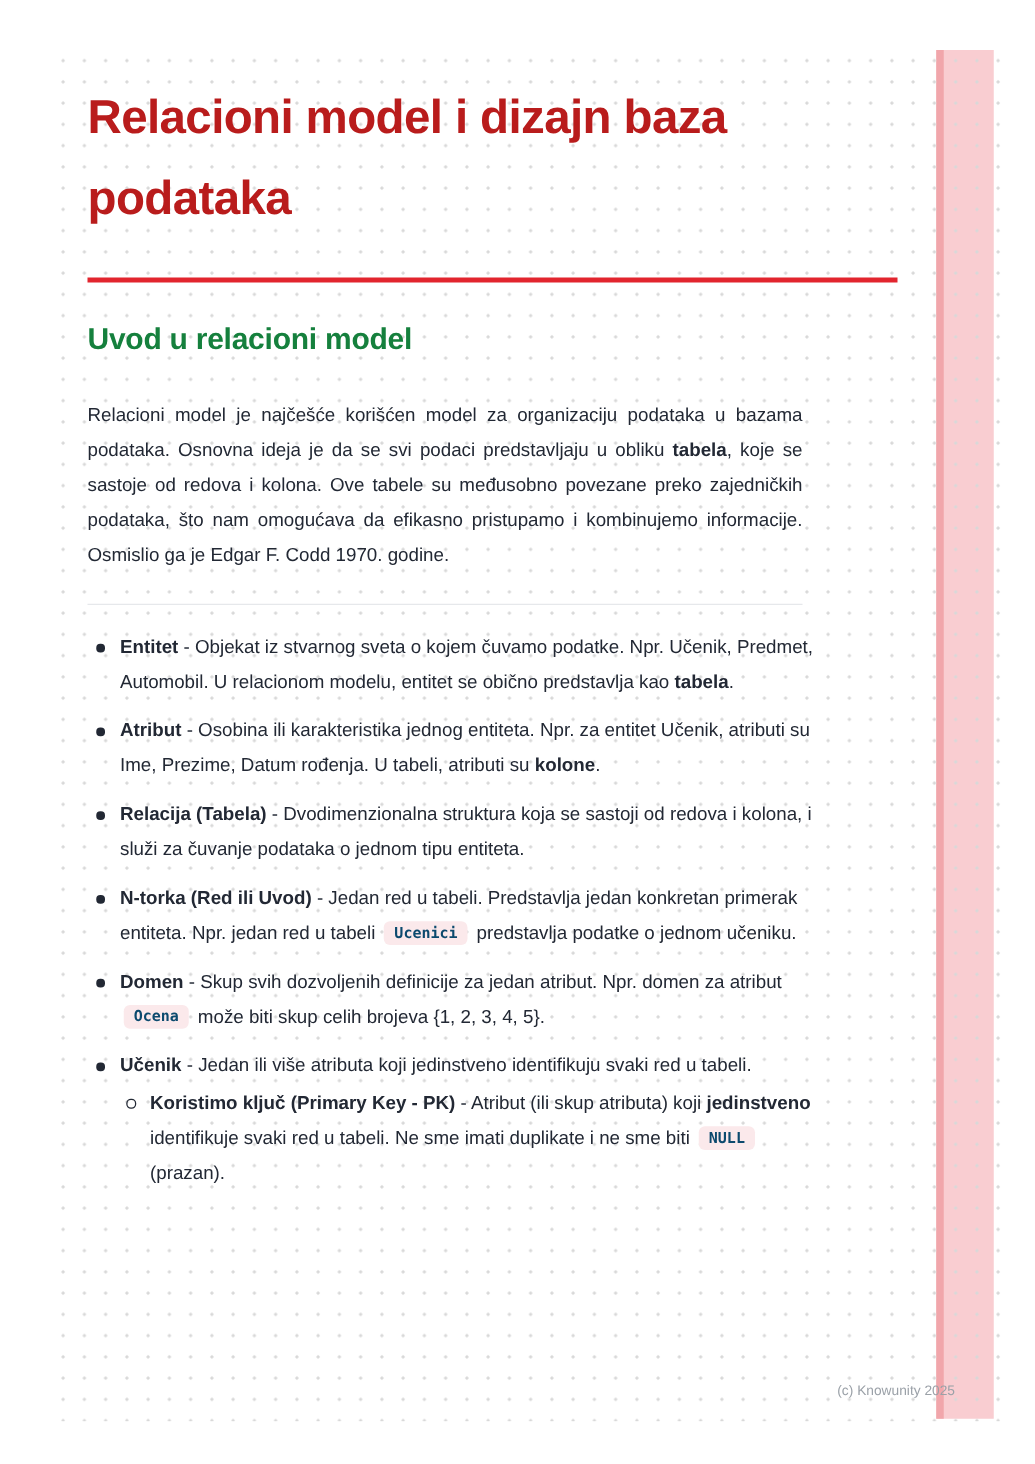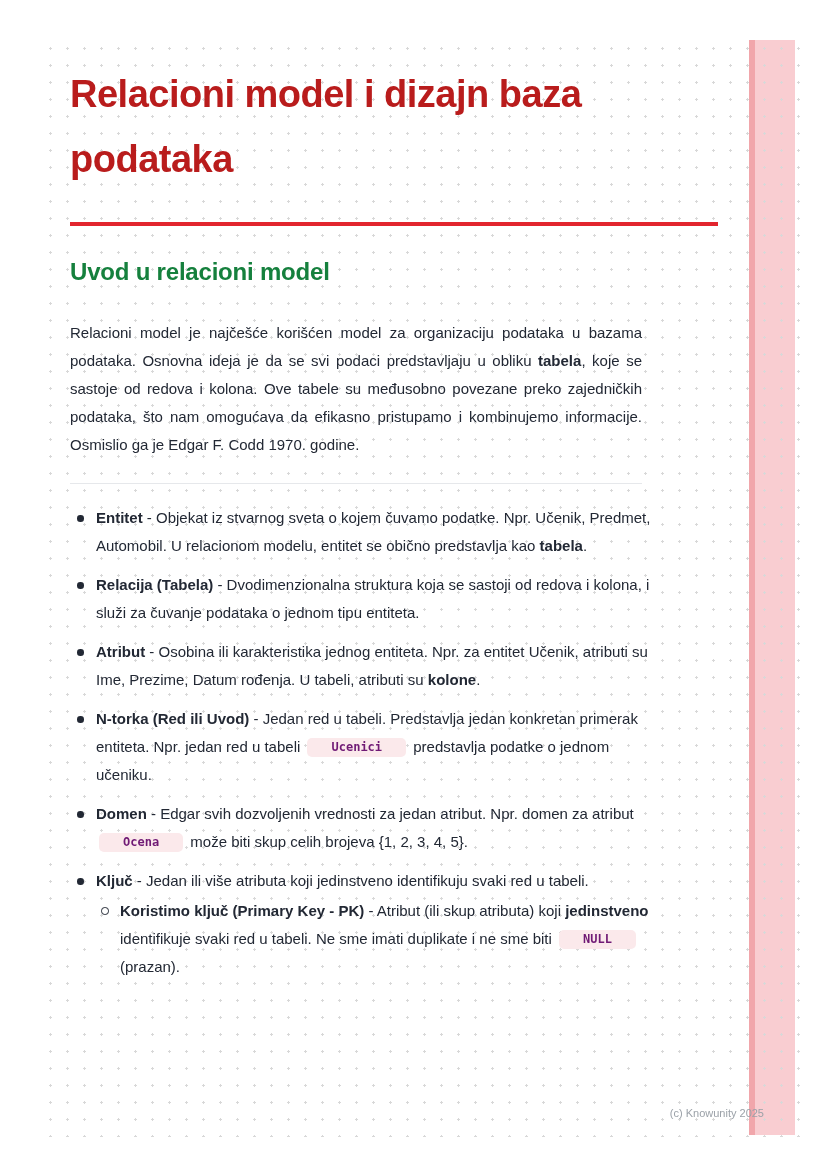--- a/index.html
+++ b/index.html
@@ -32,22 +32,22 @@
   ul.terms>li{position:relative;padding-left:26px;font-size:15px;line-height:28px;color:#222834;}
   ul.terms>li+li{margin-top:11px;}
   ul.terms>li::before{content:"";position:absolute;left:7px;top:11px;width:6.5px;height:6.5px;border-radius:50%;background:#222834;}
   ul.sub{list-style:none;margin:2px 0 0;padding:0;}
   ul.sub>li{position:relative;padding-left:24px;font-size:15px;line-height:28px;}
   ul.sub>li::before{content:"";position:absolute;left:5px;top:10px;width:5.5px;height:5.5px;border-radius:50%;border:1.5px solid #222834;background:transparent;}
   .b{font-weight:700;}
   .code{
     font-family:"DejaVu Sans Mono","Liberation Mono",monospace;
     font-weight:700;font-size:12px;line-height:1;
-    color:#701a75;background:#fbe9eb;border-radius:5px;
-    padding:3px 24px 4px;margin:0 3px;white-space:nowrap;
+    color:#0c4a6e;background:#fbe9eb;border-radius:5px;
+    padding:3px 8px 4px;margin:0 3px;white-space:nowrap;
     display:inline-block;transform:translateY(-1px);
   }
   .footer{position:absolute;right:64px;bottom:52px;z-index:3;font-size:11px;color:#9ba1a8;text-align:right;}
 </style>
 </head>
 <body>
 
 <div class="stripe">
   <div class="stripe-edge"></div>
 </div>
@@ -62,33 +62,33 @@
   <p class="para"><span>Relacioni model je najčešće korišćen model za organizaciju podataka u bazama podataka. Osnovna ideja je da se svi podaci predstavljaju u obliku </span><span class="b">tabela</span><span>, koje se sastoje od redova i kolona. Ove tabele su međusobno povezane preko zajedničkih podataka, što nam omogućava da efikasno pristupamo i kombinujemo informacije. Osmislio ga je Edgar F. Codd 1970. godine.</span></p>
 
   <hr class="divider">
 
 
   <ul class="terms">
     <li>
       <span><span class="b">Entitet</span><span> - Objekat iz stvarnog sveta o kojem čuvamo podatke. Npr. Učenik, Predmet, Automobil. U relacionom modelu, entitet se obično predstavlja kao </span><span class="b">tabela</span><span>.</span></span>
     </li>
     <li>
-      <span><span class="b">Relacija (Tabela)</span><span> - Dvodimenzionalna struktura koja se sastoji od redova i kolona, i služi za čuvanje podataka o jednom tipu entiteta.</span></span>
+      <span><span class="b">Atribut</span><span> - Osobina ili karakteristika jednog entiteta. Npr. za entitet Učenik, atributi su Ime, Prezime, Datum rođenja. U tabeli, atributi su </span><span class="b">kolone</span><span>.</span></span>
     </li>
     <li>
-      <span><span class="b">Atribut</span><span> - Osobina ili karakteristika jednog entiteta. Npr. za entitet Učenik, atributi su Ime, Prezime, Datum rođenja. U tabeli, atributi su </span><span class="b">kolone</span><span>.</span></span>
+      <span><span class="b">Relacija (Tabela)</span><span> - Dvodimenzionalna struktura koja se sastoji od redova i kolona, i služi za čuvanje podataka o jednom tipu entiteta.</span></span>
     </li>
     <li>
       <span><span class="b">N-torka (Red ili Uvod)</span><span> - Jedan red u tabeli. Predstavlja jedan konkretan primerak entiteta. Npr. jedan red u tabeli </span><span class="code">Ucenici</span><span> predstavlja podatke o jednom učeniku.</span></span>
     </li>
     <li>
-      <span><span class="b">Domen</span><span> - Edgar svih dozvoljenih vrednosti za jedan atribut. Npr. domen za atribut </span><span class="code">Ocena</span><span> može biti skup celih brojeva {1, 2, 3, 4, 5}.</span></span>
+      <span><span class="b">Domen</span><span> - Skup svih dozvoljenih definicije za jedan atribut. Npr. domen za atribut </span><span class="code">Ocena</span><span> može biti skup celih brojeva {1, 2, 3, 4, 5}.</span></span>
     </li>
     <li>
-      <span><span class="b">Ključ</span><span> - Jedan ili više atributa koji jedinstveno identifikuju svaki red u tabeli.</span></span>
+      <span><span class="b">Učenik</span><span> - Jedan ili više atributa koji jedinstveno identifikuju svaki red u tabeli.</span></span>
       <ul class="sub">
         <li>
           <span><span class="b">Koristimo ključ (Primary Key - PK)</span><span> - Atribut (ili skup atributa) koji </span><span class="b">jedinstveno</span><span> identifikuje svaki red u tabeli. Ne sme imati duplikate i ne sme biti </span><span class="code">NULL</span><span> (prazan).</span></span>
         </li>
       </ul>
     </li>
   </ul>
 
 </div>
 

